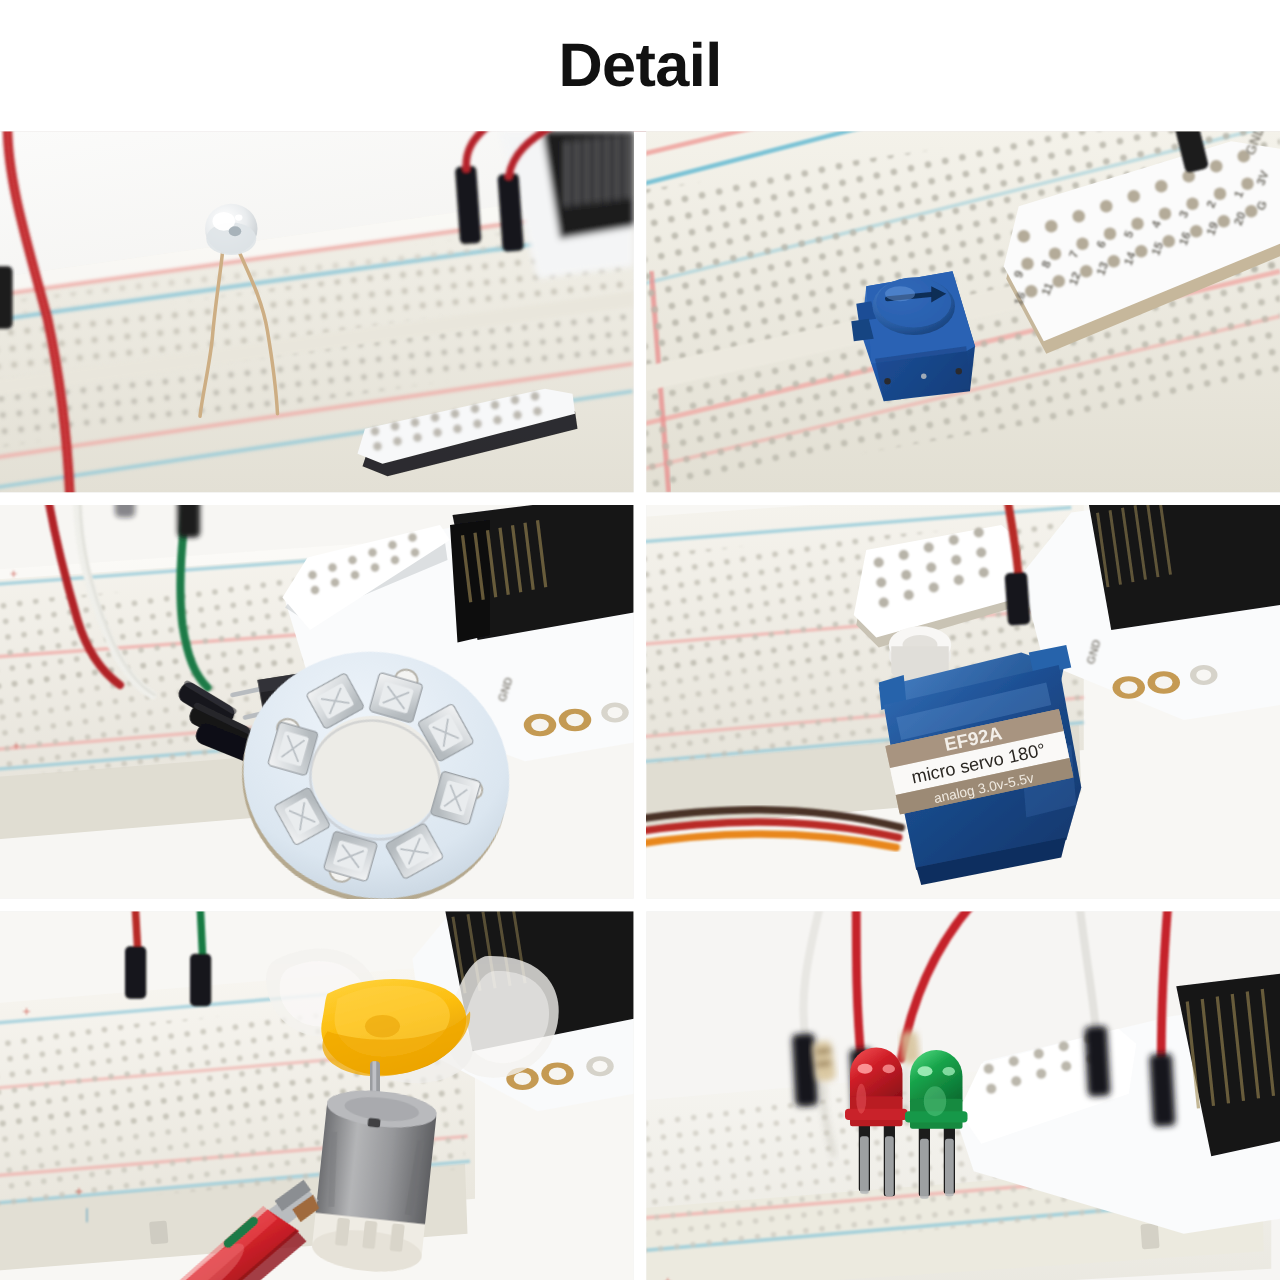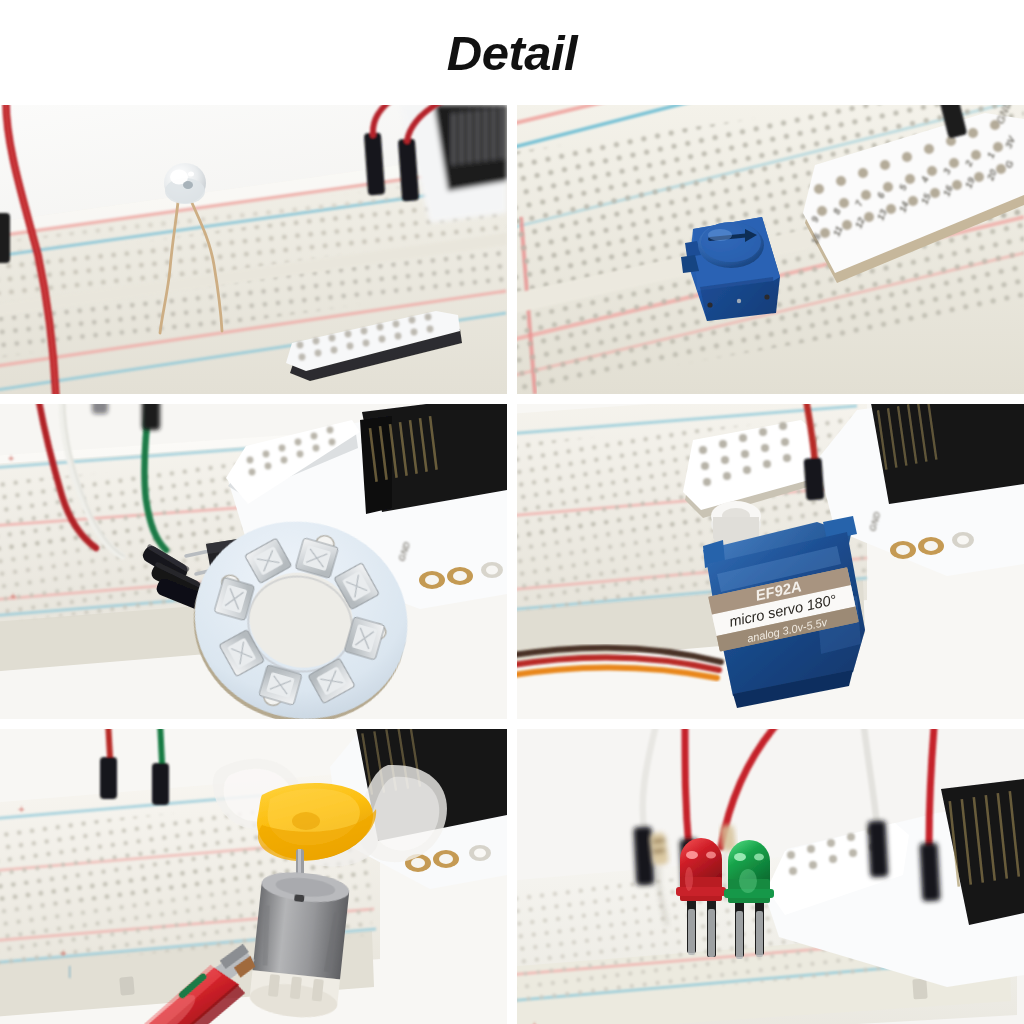--- a/index.html
+++ b/index.html
@@ -14,21 +14,20 @@
     overflow: hidden;
     font-family: "Liberation Sans", sans-serif;
     -webkit-font-smoothing: antialiased;
   }
 
   #page {
     position: relative;
     width: 1024px;
     height: 812px;
     background: #7f1d1d;
-    font-style: italic;
   }
 
   
   #title-bar {
     position: absolute;
     left: 0;
     top: 0;
     width: 1024px;
     height: 105px;
     display: flex;

